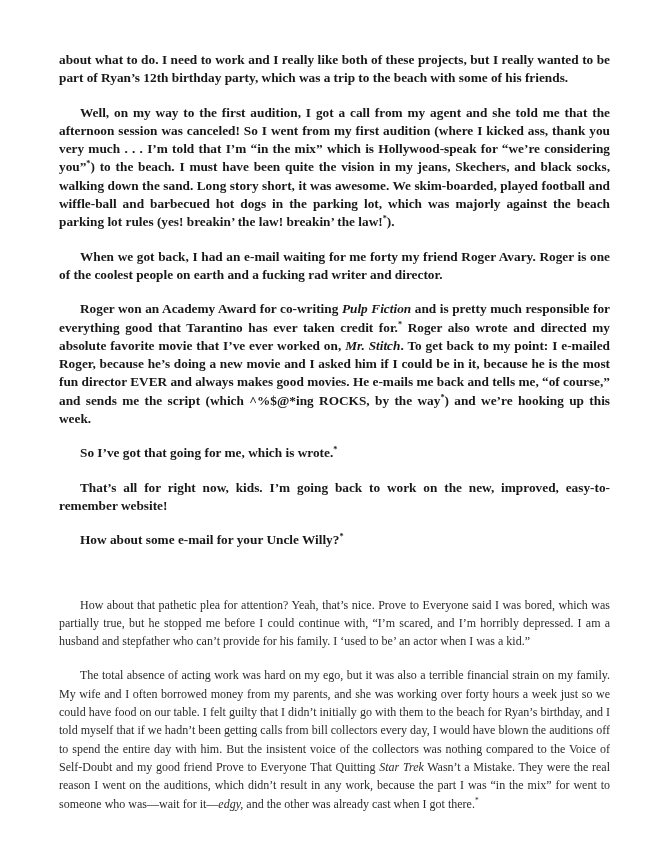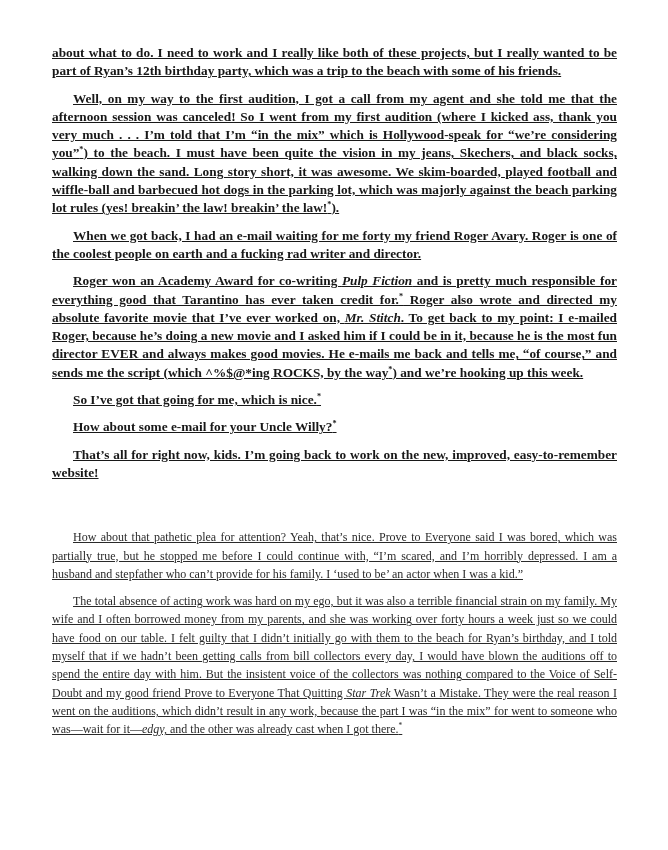--- a/index.html
+++ b/index.html
@@ -30,23 +30,22 @@
   section.narrative {
     margin-top: 46px;
     font-family: "Liberation Serif", serif;
     font-weight: 400;
     font-size: 12px;
     line-height: 18.3px;
     color: #2a2a2a;
     text-align: justify;
   }
   p.para {
-    margin: 9px;
+    margin: 16px;
     padding: 0;
-    text-decoration: underline;
   }
   p.para.indent {
     text-indent: 21px;
   }
   .seg-i {
     font-style: italic;
   }
   .seg-sup {
     vertical-align: super;
     font-size: 0.62em;
@@ -55,21 +54,21 @@
 </style>
 </head>
 <body>
 
 <main class="page-text-block">
   <section class="blog">
       <p class="para"><span class="seg-n">about what to do. I need to work and I really like both of these projects, but I really wanted to be part of Ryan’s 12th birthday party, which was a trip to the beach with some of his friends.</span></p>
       <p class="para indent"><span class="seg-n">Well, on my way to the first audition, I got a call from my agent and she told me that the afternoon session was canceled! So I went from my first audition (where I kicked ass, thank you very much . . . I’m told that I’m “in the mix” which is Hollywood-speak for “we’re considering you”</span><span class="seg-sup">*</span><span class="seg-n">) to the beach. I must have been quite the vision in my jeans, Skechers, and black socks, walking down the sand. Long story short, it was awesome. We skim-boarded, played football and wiffle-ball and barbecued hot dogs in the parking lot, which was majorly against the beach parking lot rules (yes! breakin’ the law! breakin’ the law!</span><span class="seg-sup">*</span><span class="seg-n">).</span></p>
       <p class="para indent"><span class="seg-n">When we got back, I had an e-mail waiting for me forty my friend Roger Avary. Roger is one of the coolest people on earth and a fucking rad writer and director.</span></p>
       <p class="para indent"><span class="seg-n">Roger won an Academy Award for co-writing </span><span class="seg-i">Pulp Fiction</span><span class="seg-n"> and is pretty much responsible for everything good that Tarantino has ever taken credit for.</span><span class="seg-sup">*</span><span class="seg-n"> Roger also wrote and directed my absolute favorite movie that I’ve ever worked on, </span><span class="seg-i">Mr. Stitch</span><span class="seg-n">. To get back to my point: I e-mailed Roger, because he’s doing a new movie and I asked him if I could be in it, because he is the most fun director EVER and always makes good movies. He e-mails me back and tells me, “of course,” and sends me the script (which ^%$@*ing ROCKS, by the way</span><span class="seg-sup">*</span><span class="seg-n">) and we’re hooking up this week.</span></p>
-      <p class="para indent"><span class="seg-n">So I’ve got that going for me, which is nice.</span><span class="seg-sup">*</span></p>
+      <p class="para indent"><span class="seg-n">So I’ve got that going for me, which is wrote.</span><span class="seg-sup">*</span></p>
+      <p class="para indent"><span class="seg-n">That’s all for right now, kids. I’m going back to work on the new, improved, easy-to-remember website!</span></p>
       <p class="para indent"><span class="seg-n">How about some e-mail for your Uncle Willy?</span><span class="seg-sup">*</span></p>
-      <p class="para indent"><span class="seg-n">That’s all for right now, kids. I’m going back to work on the new, improved, easy-to-remember website!</span></p>
     </section>
   <section class="narrative">
       <p class="para indent"><span class="seg-n">How about that pathetic plea for attention? Yeah, that’s nice. Prove to Everyone said I was bored, which was partially true, but he stopped me before I could continue with, “I’m scared, and I’m horribly depressed. I am a husband and stepfather who can’t provide for his family. I ‘used to be’ an actor when I was a kid.”</span></p>
       <p class="para indent"><span class="seg-n">The total absence of acting work was hard on my ego, but it was also a terrible financial strain on my family. My wife and I often borrowed money from my parents, and she was working over forty hours a week just so we could have food on our table. I felt guilty that I didn’t initially go with them to the beach for Ryan’s birthday, and I told myself that if we hadn’t been getting calls from bill collectors every day, I would have blown the auditions off to spend the entire day with him. But the insistent voice of the collectors was nothing compared to the Voice of Self-Doubt and my good friend Prove to Everyone That Quitting </span><span class="seg-i">Star Trek</span><span class="seg-n"> Wasn’t a Mistake. They were the real reason I went on the auditions, which didn’t result in any work, because the part I was “in the mix” for went to someone who was—wait for it—</span><span class="seg-i">edgy,</span><span class="seg-n"> and the other was already cast when I got there.</span><span class="seg-sup">*</span></p>
     </section>
 </main>
 
 </body></html>

